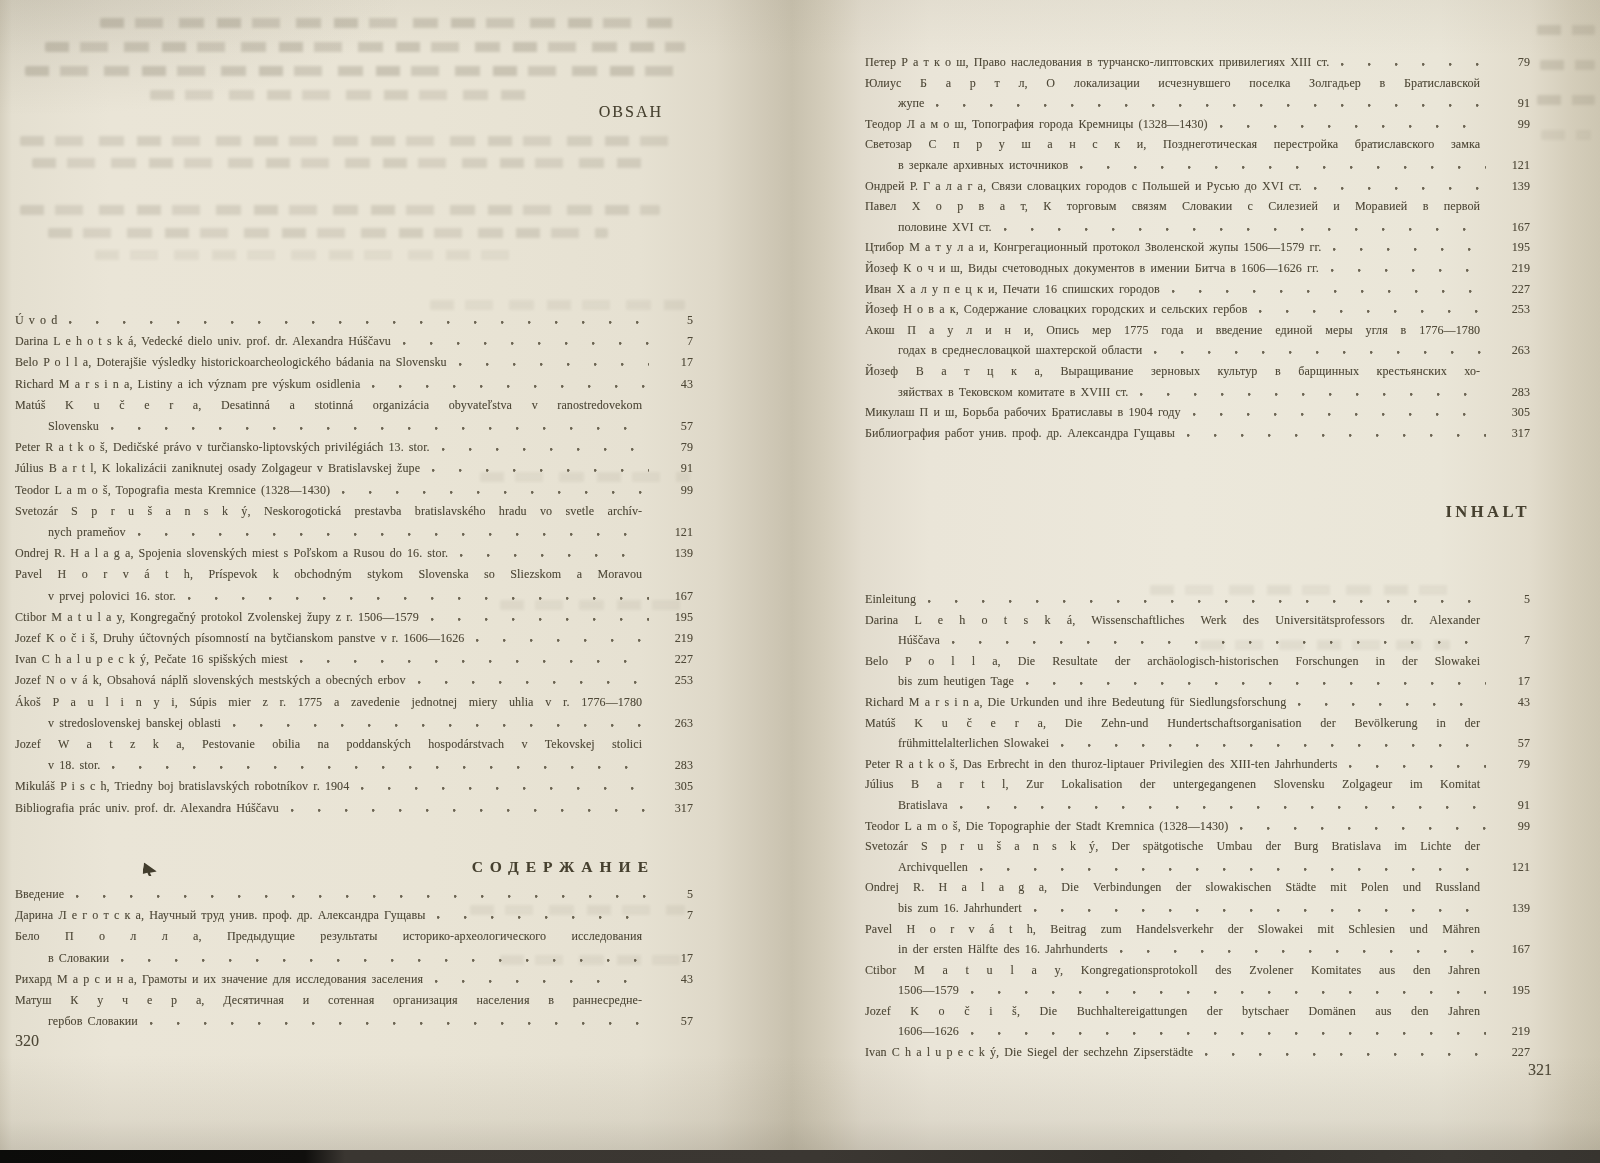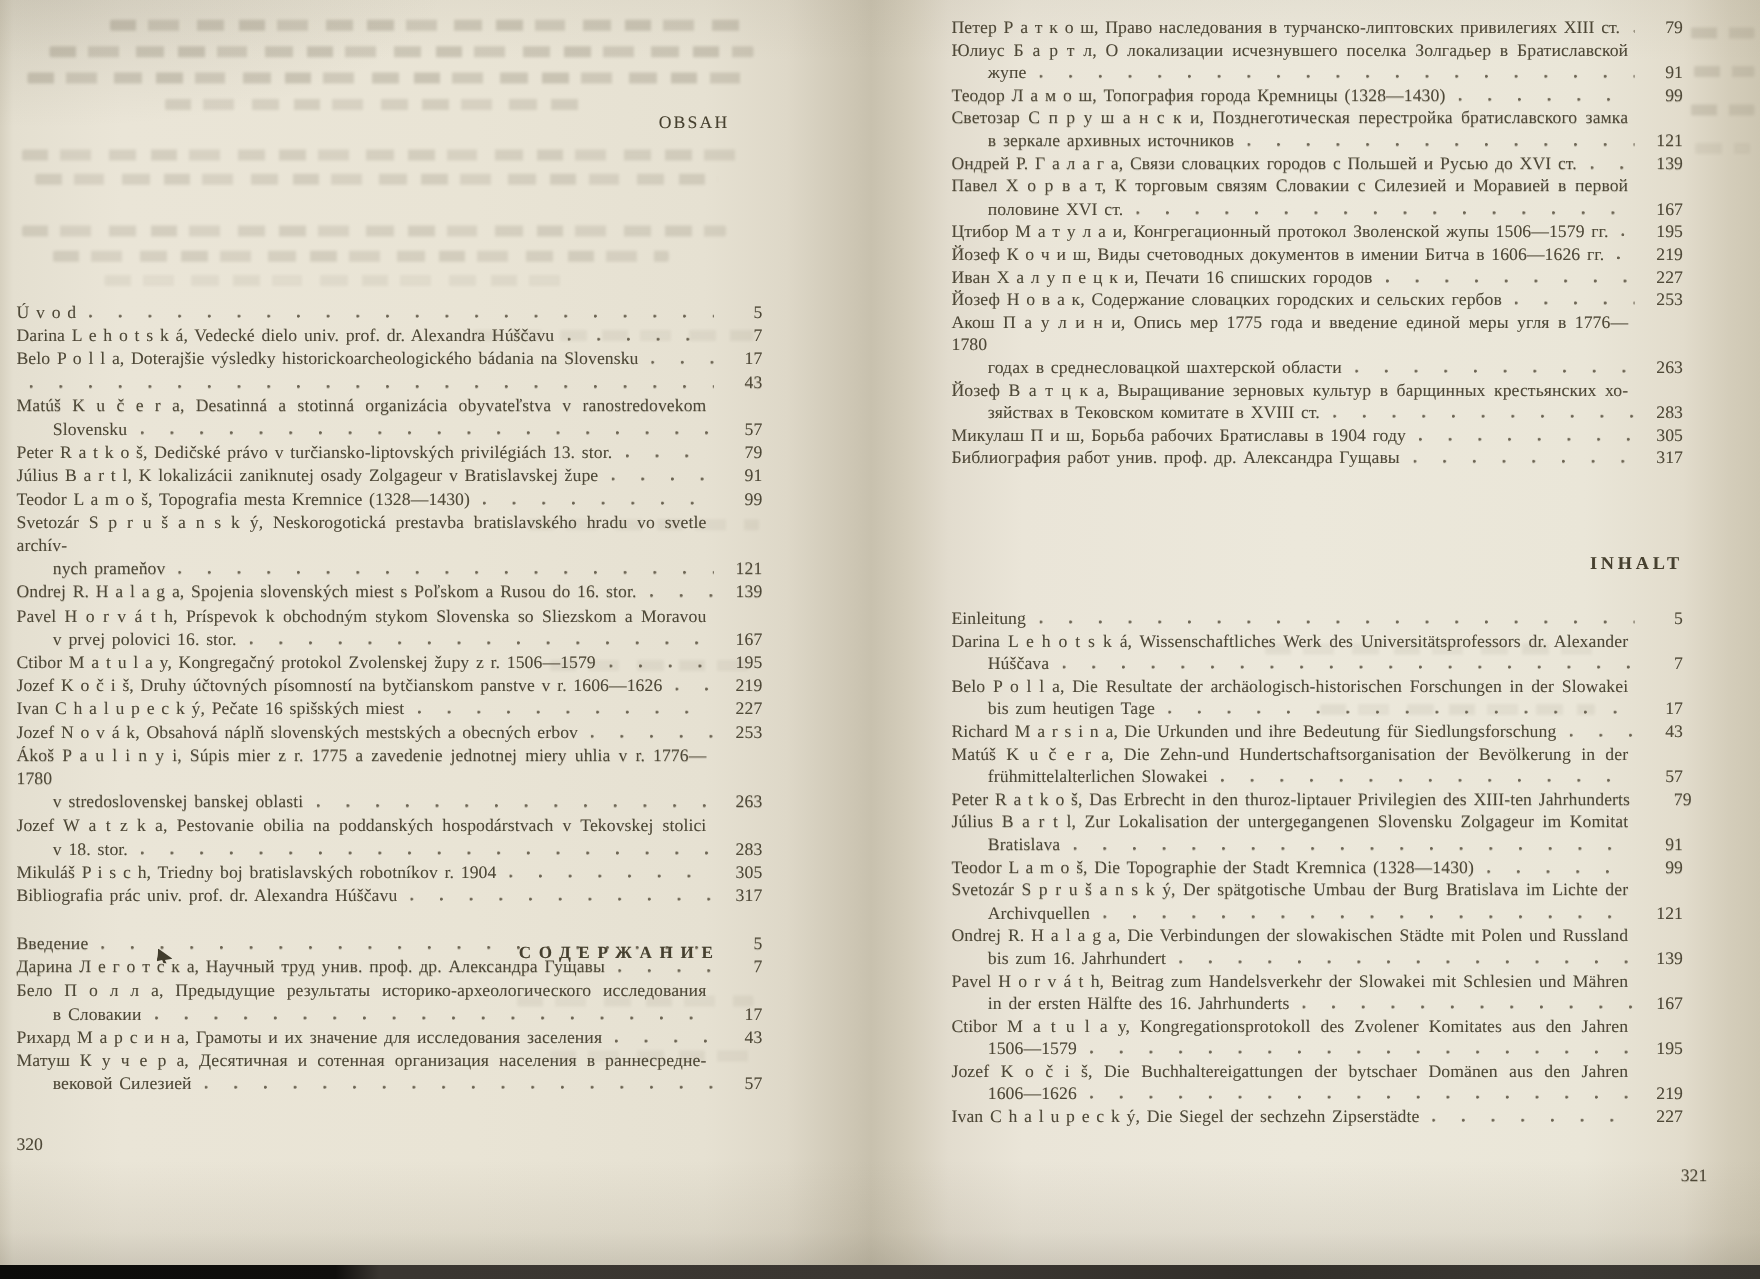--- a/index.html
+++ b/index.html
@@ -14,21 +14,21 @@
     font-family:"Liberation Serif","DejaVu Serif",serif;
     color:#4e4837;
   }
   .col{position:absolute;top:0;height:100%;}
   .col.left{left:15px;width:678px;}
   .col.right{left:865px;width:665px;}
   .hd{position:absolute;margin:0;font-weight:400;color:#46402f;text-align:right;}
   .hd.obsah{top:103px;left:0;width:648px;font-size:16px;letter-spacing:2px;}
   .hd.sod{top:858px;left:0;width:640px;font-size:15.5px;letter-spacing:7px;font-weight:bold;}
   .hd.inhalt{top:502px;left:0;width:665px;font-size:16.5px;letter-spacing:3.5px;font-weight:bold;}
-  .entries{position:absolute;left:0;right:0;font-size:16px;letter-spacing:.1px;word-spacing:2px;}
+  .entries{position:absolute;left:0;right:0;font-size:12px;letter-spacing:.1px;word-spacing:2px;margin-top:36px;}
   .col.left .entries{line-height:21.2px;}
   .col.right .entries{line-height:20.6px;}
   .entries,.hd,.folio{text-shadow:.2px .3px .6px rgba(78,72,55,.28);}
   .l1{width:92.5%;text-align:justify;text-align-last:justify;}
   .l2{display:flex;align-items:baseline;white-space:nowrap;}
   .l2.indent{padding-left:33px;}
   .txt{flex:0 0 auto;}
   .leader{
     flex:1 1 0;min-width:0;height:3px;margin:0 8px 0 12px;
     background-image:radial-gradient(circle at 1.2px 1.4px, rgba(86,78,60,.85) 1.05px, rgba(86,78,60,0) 1.7px);
@@ -103,20 +103,21 @@
         </div>
         <div class="entry">
           <div class="l2">
             <span class="txt">Belo  P o l l a,  Doterajšie výsledky historickoarcheologického bádania na Slovensku</span>
             <span class="leader"></span>
             <span class="pg">17</span>
           </div>
         </div>
         <div class="entry">
           <div class="l2">
+            <span class="txt">Richard  M a r s i n a,  Listiny a ich význam pre výskum osidlenia</span>
             <span class="leader"></span>
             <span class="pg">43</span>
           </div>
         </div>
         <div class="entry">
           <div class="l1">Matúš  K u č e r a,  Desatinná a stotinná organizácia obyvateľstva v ranostredovekom</div>
           <div class="l2 indent">
             <span class="txt">Slovensku</span>
             <span class="leader"></span>
             <span class="pg">57</span>
@@ -252,21 +253,21 @@
         <div class="entry">
           <div class="l2">
             <span class="txt">Рихард  М а р с и н а,  Грамоты и их значение для исследования заселения</span>
             <span class="leader"></span>
             <span class="pg">43</span>
           </div>
         </div>
         <div class="entry">
           <div class="l1">Матуш  К у ч е р а,  Десятичная и сотенная организация населения в раннесредне-</div>
           <div class="l2 indent">
-            <span class="txt">вековой Силезией</span>
+            <span class="txt">гербов Словакии</span>
             <span class="leader"></span>
             <span class="pg">57</span>
           </div>
         </div>
       </div>
     <div class="folio left-f">320</div>
   </div>
 
   <div class="col right">
     <div class="entries" style="top:16px;">

